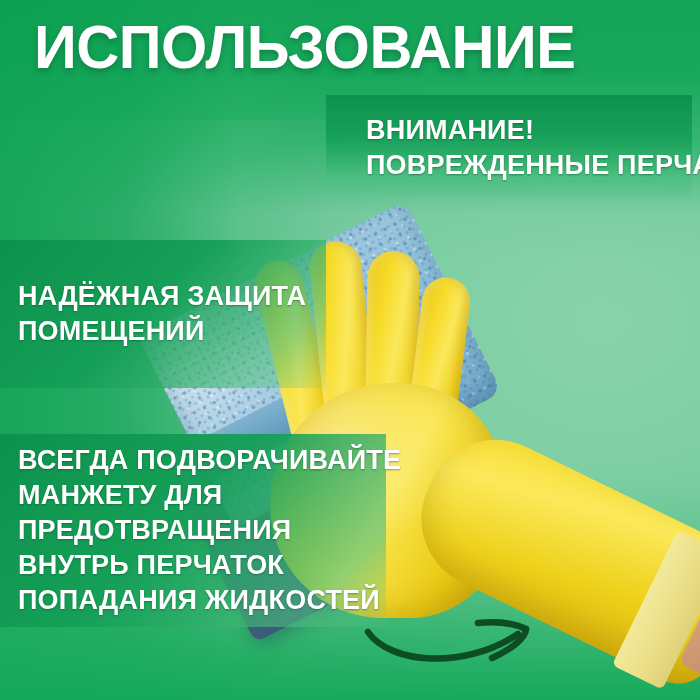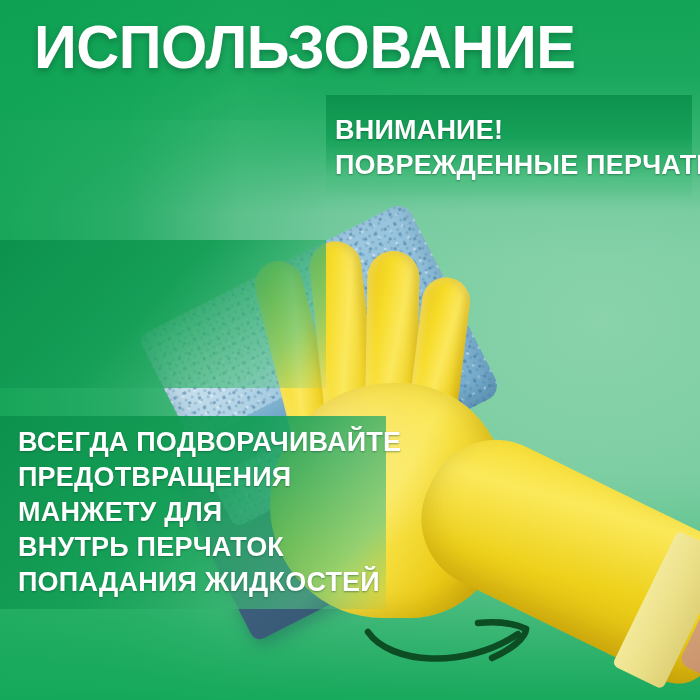--- a/index.html
+++ b/index.html
@@ -197,21 +197,21 @@
     position: absolute;
     display: flex;
     flex-direction: column;
     justify-content: center;
   }
   .panel-attention {
     left: 326px;
     top: 95px;
     width: 366px;
     height: 106px;
-    padding: 0 0 0 9px;
+    padding: 0 0 0 40px;
     box-sizing: border-box;
     background: linear-gradient(180deg,
         rgba(12,145,76,0.97) 0%,
         rgba(22,160,88,0.95) 40%,
         rgba(74,190,126,0.70) 78%,
         rgba(118,204,160,0.12) 100%);
   }
   .panel-protection {
     left: 0;
     top: 240px;
@@ -220,21 +220,21 @@
     padding: 0 0 0 18px;
     box-sizing: border-box;
     background: linear-gradient(135deg,
         rgba(12,145,76,0.97) 0%,
         rgba(20,158,86,0.94) 45%,
         rgba(80,192,130,0.62) 82%,
         rgba(125,206,164,0.10) 100%);
   }
   .panel-cuff {
     left: 0;
-    top: 416px;
+    top: 434px;
     width: 386px;
     height: 193px;
     padding: 0 0 0 18px;
     box-sizing: border-box;
     background: linear-gradient(135deg,
         rgba(12,145,76,0.97) 0%,
         rgba(20,158,86,0.94) 45%,
         rgba(80,192,130,0.60) 84%,
         rgba(125,206,164,0.08) 100%);
   }
@@ -304,26 +304,28 @@
   </div>
 
   <div class="title">ИСПОЛЬЗОВАНИЕ</div>
 
   <div class="panel panel-attention">
     <div class="body-line">ВНИМАНИЕ!</div>
     <div class="body-line">ПОВРЕЖДЕННЫЕ ПЕРЧАТКИ</div>
   </div>
 
   <div class="panel panel-protection">
+    <div class="body-line">НАДЁЖНАЯ ЗАЩИТА</div>
+    <div class="body-line">ПОМЕЩЕНИЙ</div>
   </div>
 
   <div class="panel panel-cuff">
     <div class="body-line">ВСЕГДА ПОДВОРАЧИВАЙТЕ</div>
+    <div class="body-line">МАНЖЕТУ ДЛЯ</div>
     <div class="body-line">ПРЕДОТВРАЩЕНИЯ</div>
-    <div class="body-line">МАНЖЕТУ ДЛЯ</div>
     <div class="body-line">ВНУТРЬ ПЕРЧАТОК</div>
     <div class="body-line">ПОПАДАНИЯ ЖИДКОСТЕЙ</div>
   </div>
 
   <div class="arrow">
     <svg width="200" height="72" viewBox="0 0 200 72" fill="none" xmlns="http://www.w3.org/2000/svg">
       <path d="M8 26 C 30 58, 104 64, 158 28" stroke="#0d4d24" stroke-width="6.5" stroke-linecap="round" fill="none"></path>
       <path d="M118 17 C 140 15, 156 18, 166 23" stroke="#0d4d24" stroke-width="6.5" stroke-linecap="round" fill="none"></path>
       <path d="M166 23 C 166 32, 150 44, 132 52" stroke="#0d4d24" stroke-width="6.5" stroke-linecap="round" fill="none"></path>
     </svg>

